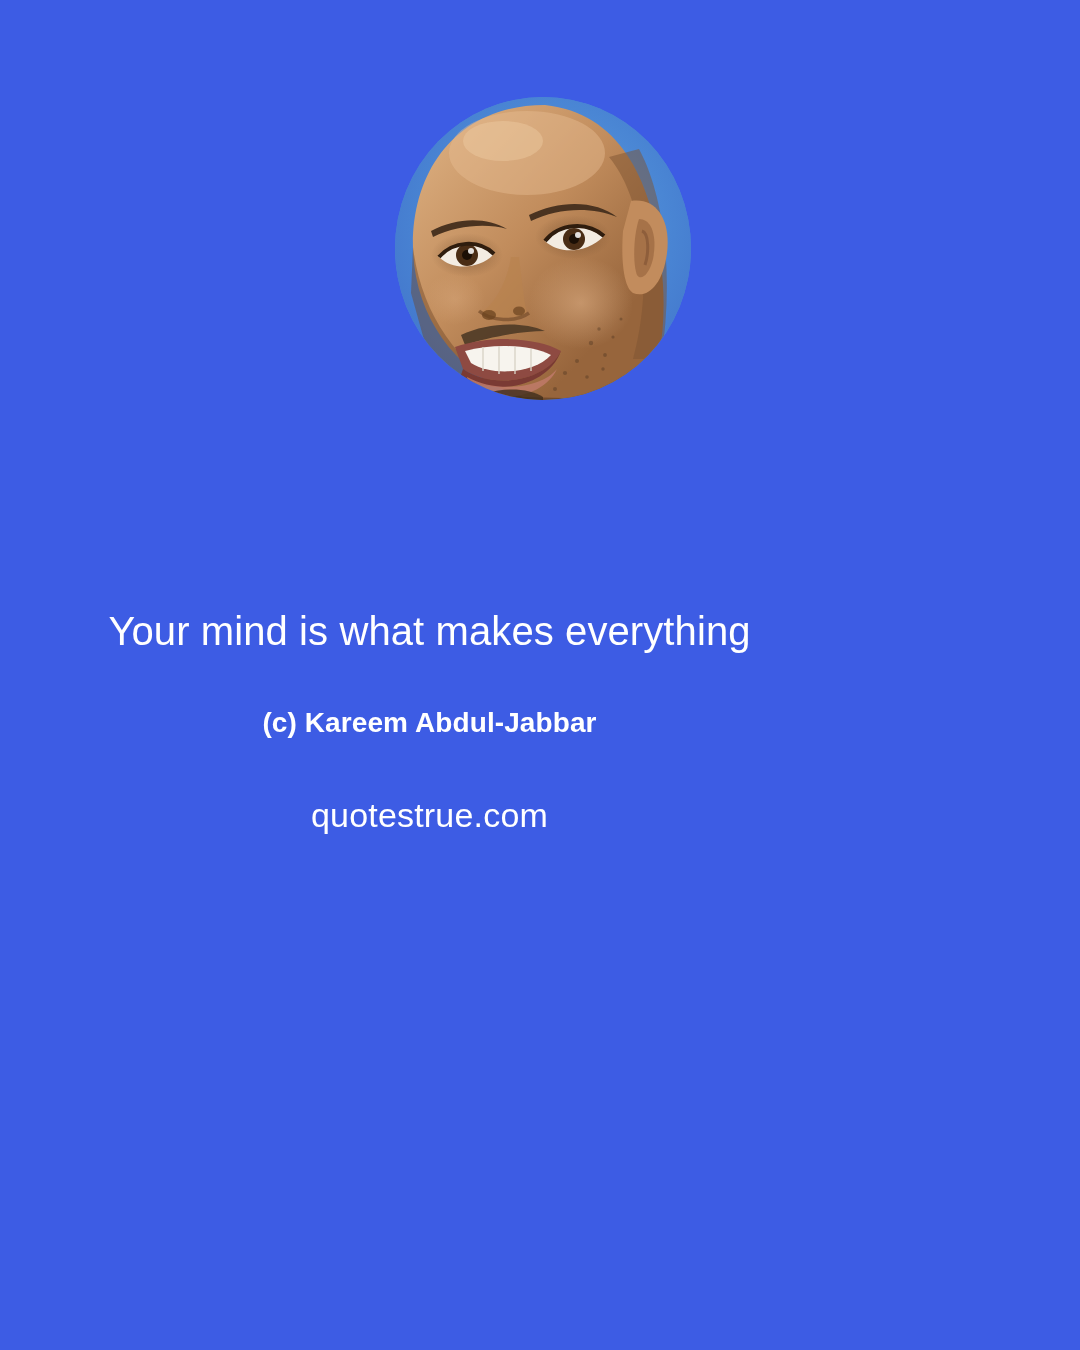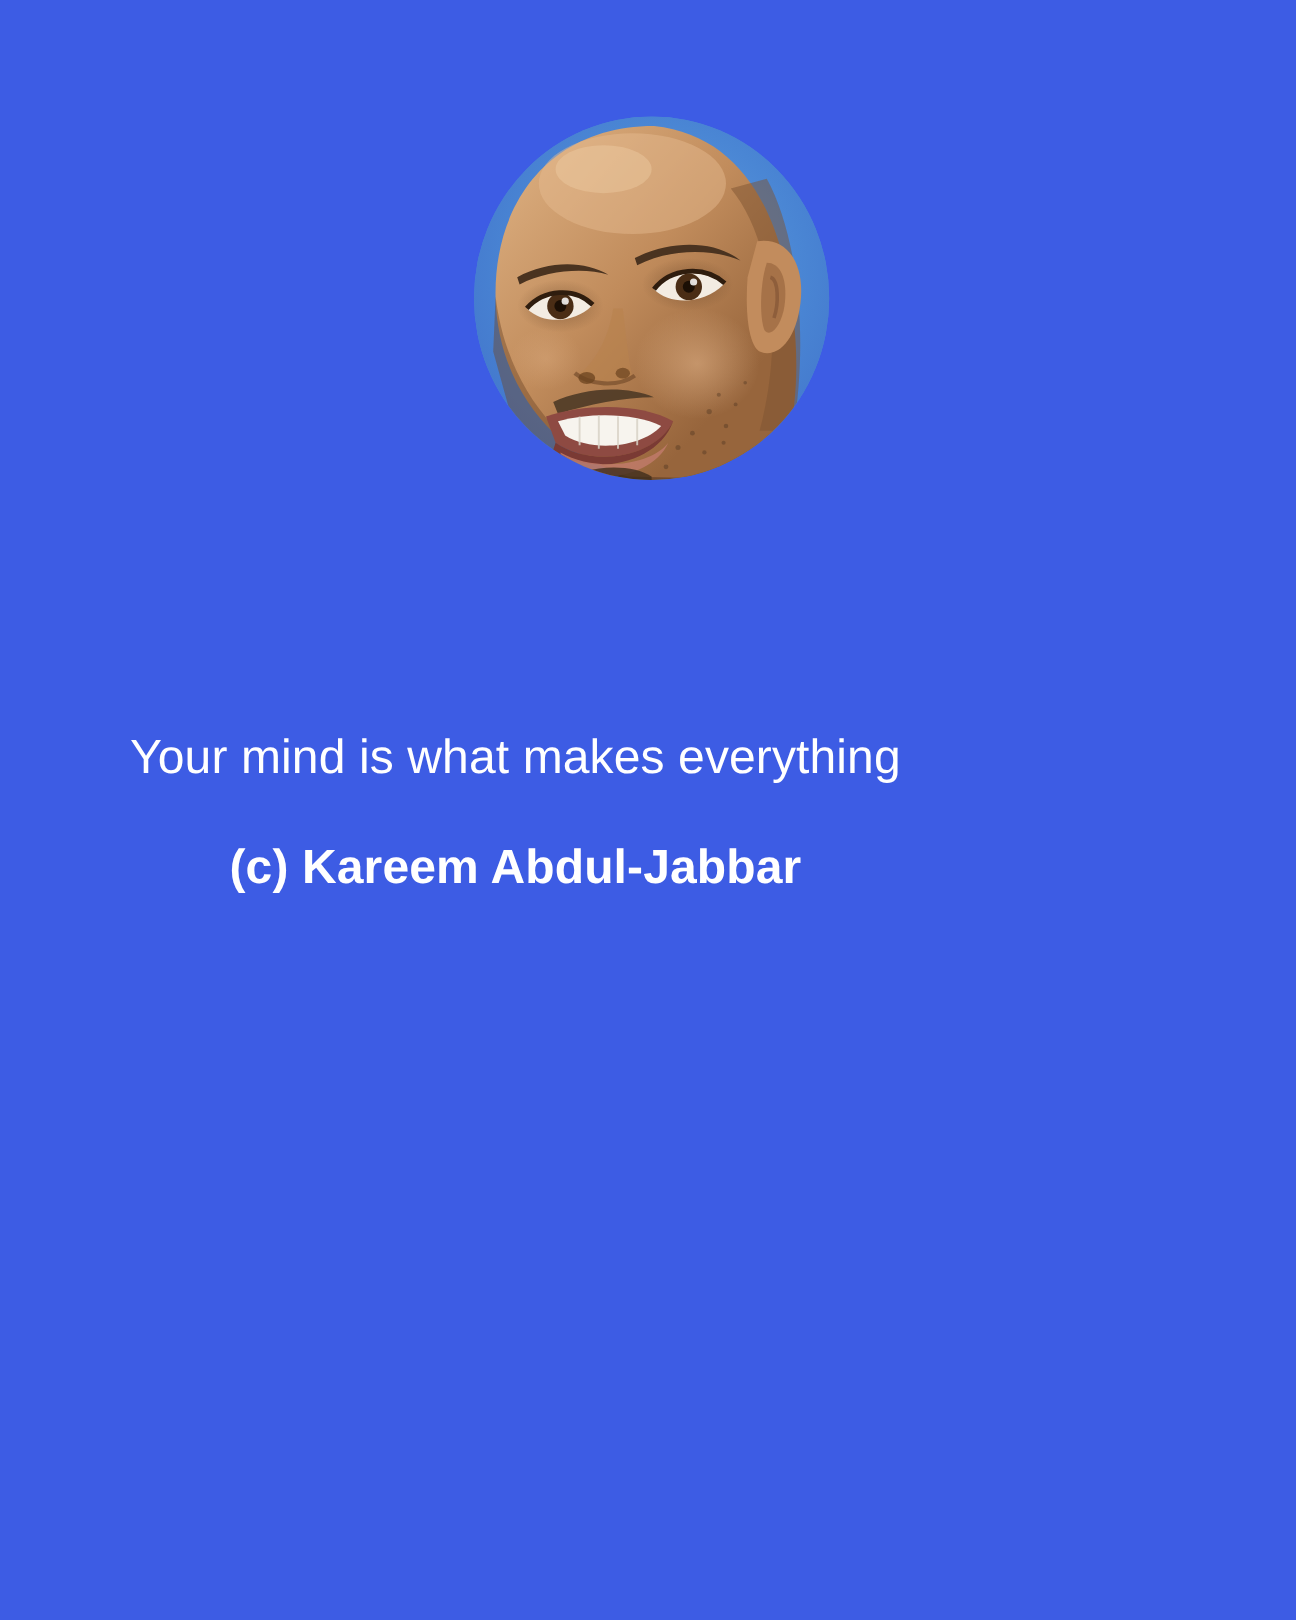--- a/index.html
+++ b/index.html
@@ -53,21 +53,21 @@
     color: #FFFFFF;
     font-size: 40px;
     font-weight: 400;
     line-height: 92px;
     letter-spacing: 0.1px;
     white-space: nowrap;
   }
 
   .author-line {
     color: #FFFFFF;
-    font-size: 40px;
+    font-size: 28px;
     font-weight: 700;
     line-height: 92px;
     letter-spacing: 0.1px;
     white-space: nowrap;
   }
 
   .source-line {
     color: #FFFFFF;
     font-size: 34px;
     font-weight: 400;
@@ -194,14 +194,15 @@
   </div>
 </div>
 
 <div class="text-block">
 
   <div class="quote-line">Your mind is what makes everything</div>
 
 
   <div class="author-line">(c) Kareem Abdul-Jabbar</div>
 
+  <div class="source-line">quotestrue.com</div>
 
 </div>
 
 </body></html>

